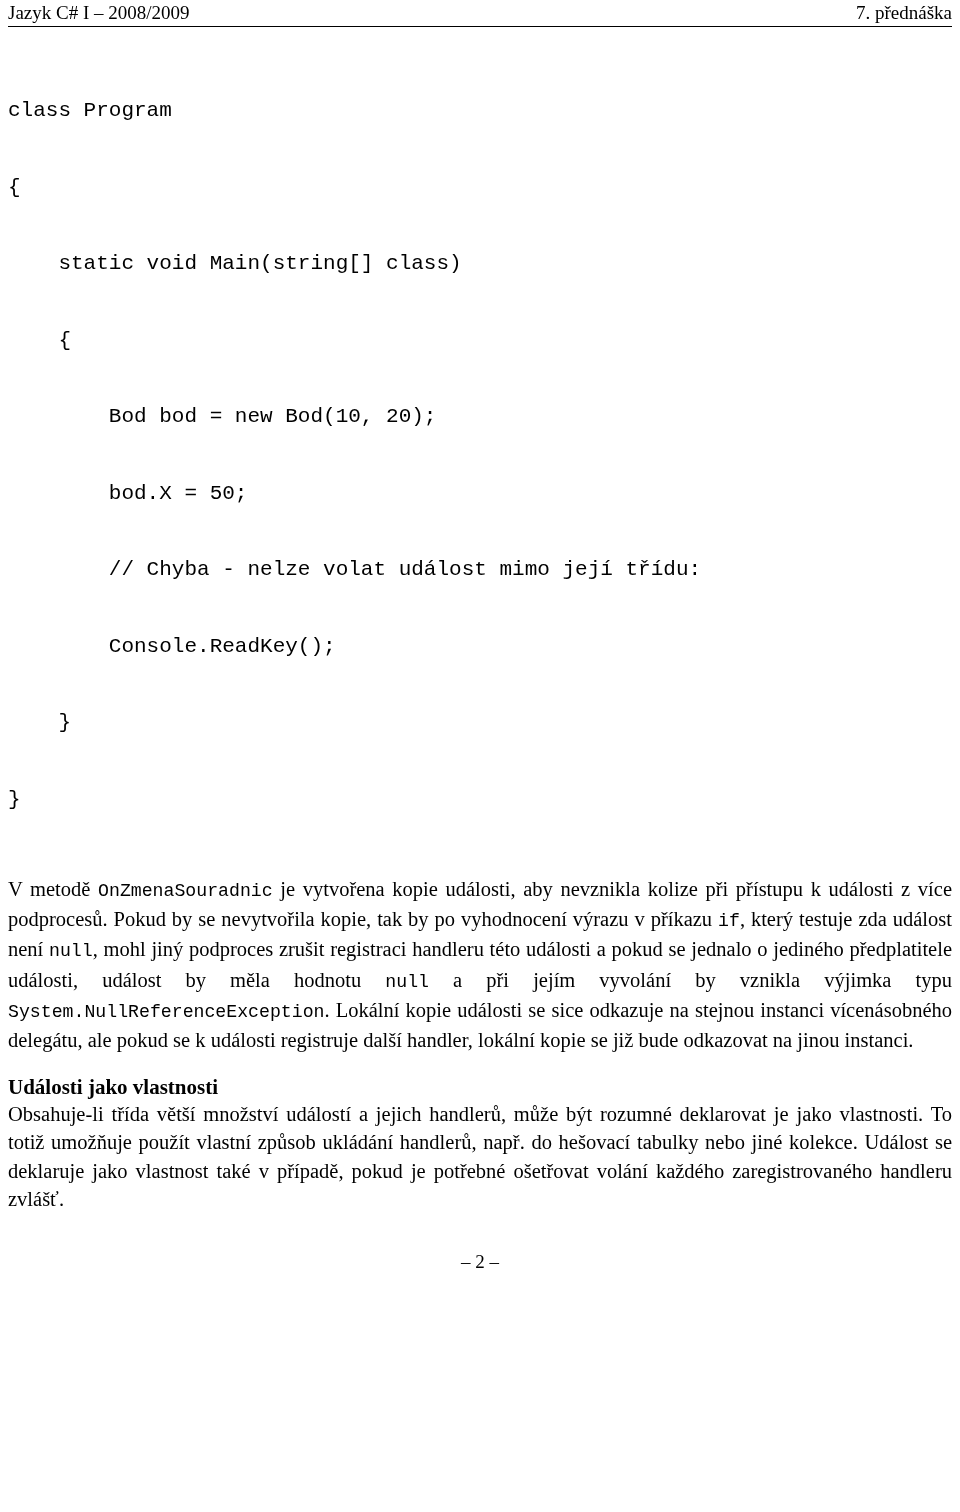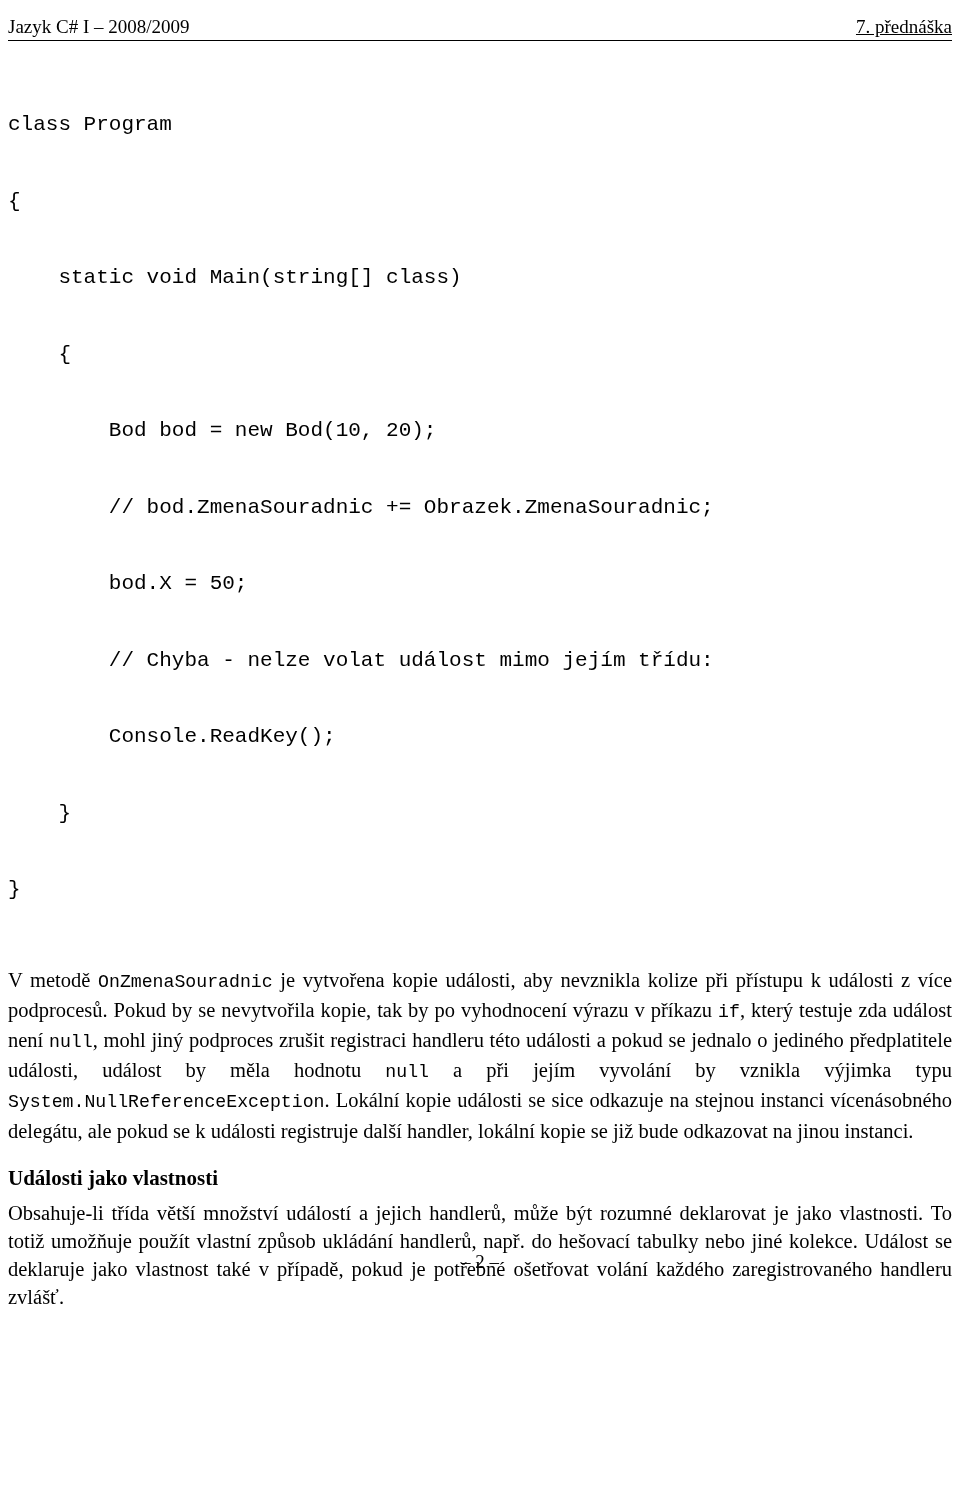--- a/index.html
+++ b/index.html
@@ -14,56 +14,56 @@
     font-family: "Liberation Serif", "DejaVu Serif", serif;
     color: #000000;
     overflow: hidden;
   }
 
   .page {
     position: relative;
     width: 960px;
     height: 1287px;
     box-sizing: border-box;
-    padding: 14px 8px;
+    padding: 0 8px;
   }
 
   
   .page-header {
     display: flex;
     justify-content: space-between;
     align-items: flex-end;
     font-family: "Liberation Serif", "DejaVu Serif", serif;
     font-size: 19px;
     line-height: 22px;
     padding-top: 2px;
     padding-bottom: 2px;
     border-bottom: 1.6px solid #000;
     margin-bottom: 20px;
   }
   .page-header .hdr-left { white-space: nowrap; }
-  .page-header .hdr-right { white-space: nowrap; text-decoration: underline; }
+  .page-header .hdr-right { white-space: nowrap; }
 
   
   .code-block {
     font-family: "Liberation Mono", "DejaVu Sans Mono", monospace;
     font-size: 21px;
     line-height: 25.5px;
     white-space: pre;
     margin: 0 0 12px 0;
     letter-spacing: 0px;
   }
   .code-line { white-space: pre; }
 
   
   p.body {
     font-size: 20.5px;
     line-height: 28.2px;
     text-align: justify;
-    margin: 8px 0 14px 0;
+    margin: 0 0 14px 0;
     hyphens: none;
   }
 
   code, .mono {
     font-family: "Liberation Mono", "DejaVu Sans Mono", monospace;
     font-size: 18.2px;
     letter-spacing: 0px;
   }
 
   
@@ -94,23 +94,22 @@
     <span class="hdr-left">Jazyk C# I – 2008/2009</span>
     <span class="hdr-right">7. přednáška</span>
   </div>
 
   <div class="code-block">
     <div class="code-line">class Program</div>
     <div class="code-line">{</div>
     <div class="code-line">    static void Main(string[] class)</div>
     <div class="code-line">    {</div>
     <div class="code-line">        Bod bod = new Bod(10, 20);</div>
-    <div class="code-line">        // bod.ZmenaSouradnic += Obrazek.ZmenaSouradnic;</div>
     <div class="code-line">        bod.X = 50;</div>
-    <div class="code-line">        // Chyba - nelze volat událost mimo jejím třídu:</div>
+    <div class="code-line">        // Chyba - nelze volat událost mimo její třídu:</div>
     <div class="code-line">        Console.ReadKey();</div>
     <div class="code-line">    }</div>
     <div class="code-line">}</div>
   </div>
 
   <p class="body"><span>V metodě </span><code>OnZmenaSouradnic</code><span> je vytvořena kopie události, aby nevznikla kolize při přístupu k události z více podprocesů. Pokud by se nevytvořila kopie, tak by po vyhodnocení výrazu v příkazu </span><code>if</code><span>, který testuje zda událost není </span><code>null</code><span>, mohl jiný podproces zrušit registraci handleru této události a pokud se jednalo o jediného předplatitele události, událost by měla hodnotu </span><code>null</code><span> a při jejím vyvolání by vznikla výjimka typu </span><code>System.NullReferenceException</code><span>. Lokální kopie události se sice odkazuje na stejnou instanci vícenásobného delegátu, ale pokud se k události registruje další handler, lokální kopie se již bude odkazovat na jinou instanci.</span></p>
 
   <h2 class="section">Události jako vlastnosti</h2>
   <p class="body">Obsahuje-li třída větší množství událostí a jejich handlerů, může být rozumné deklarovat je jako vlastnosti. To totiž umožňuje použít vlastní způsob ukládání handlerů, např. do hešovací tabulky nebo jiné kolekce. Událost se deklaruje jako vlastnost také v případě, pokud je potřebné ošetřovat volání každého zaregistrovaného handleru zvlášť.</p>
 

